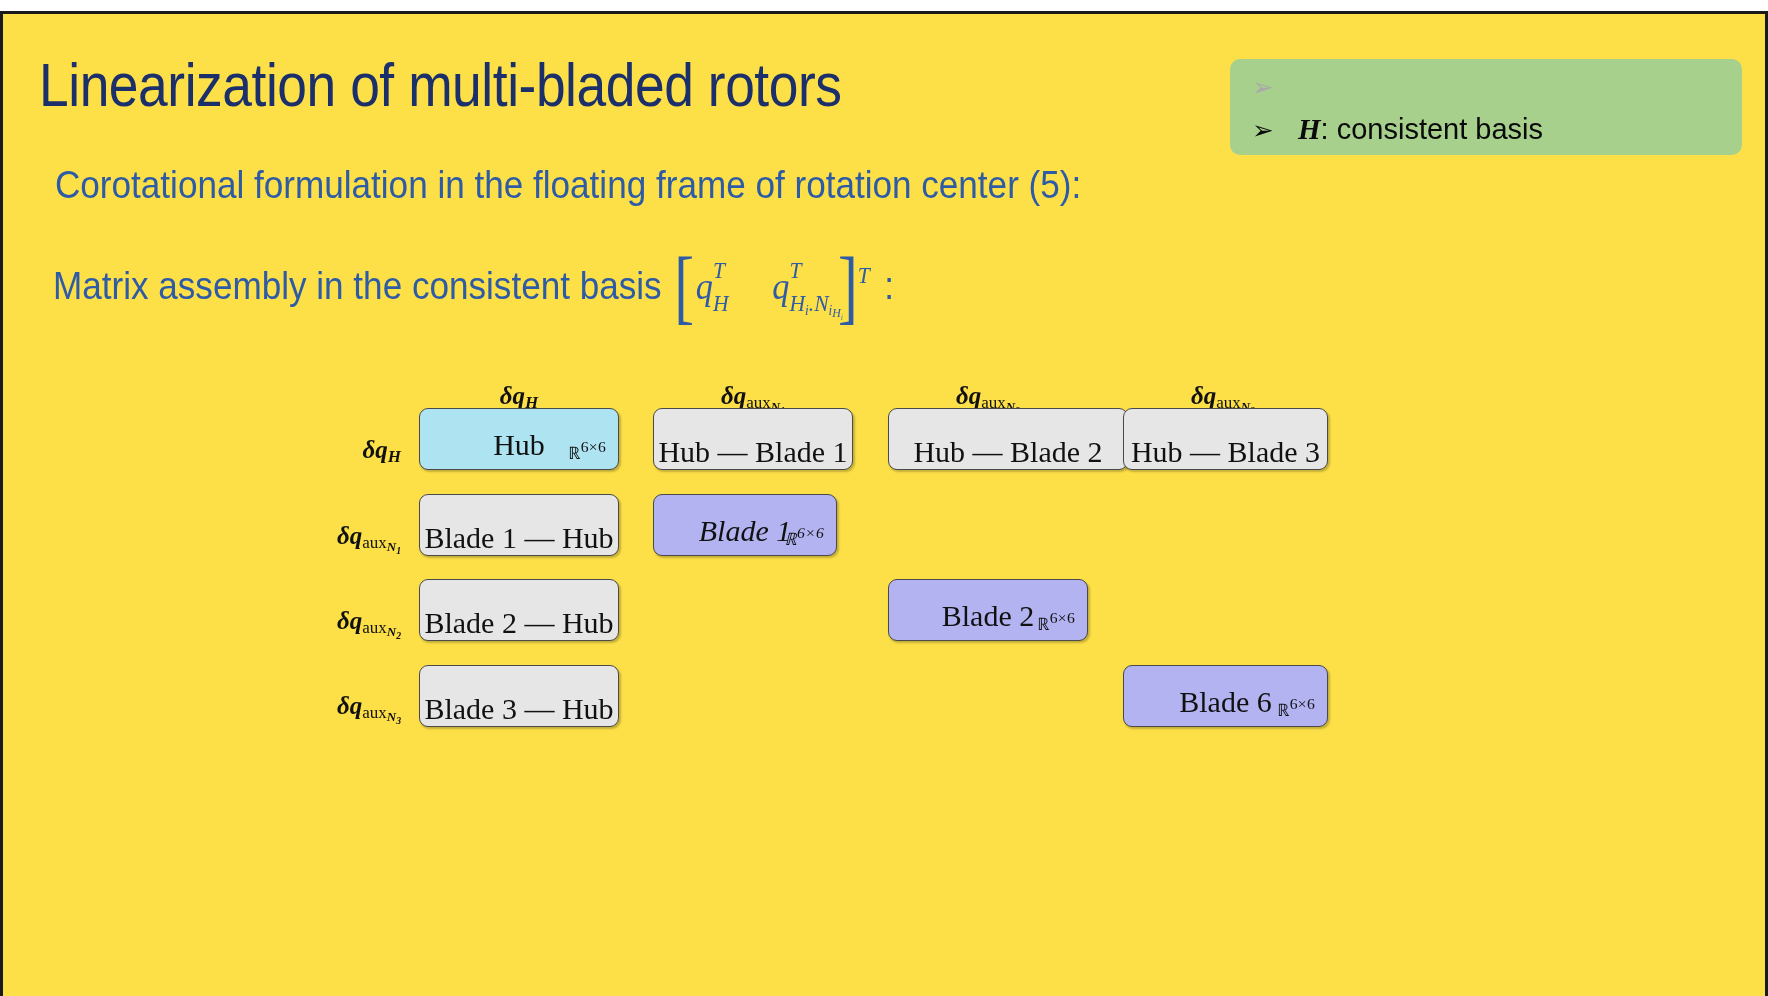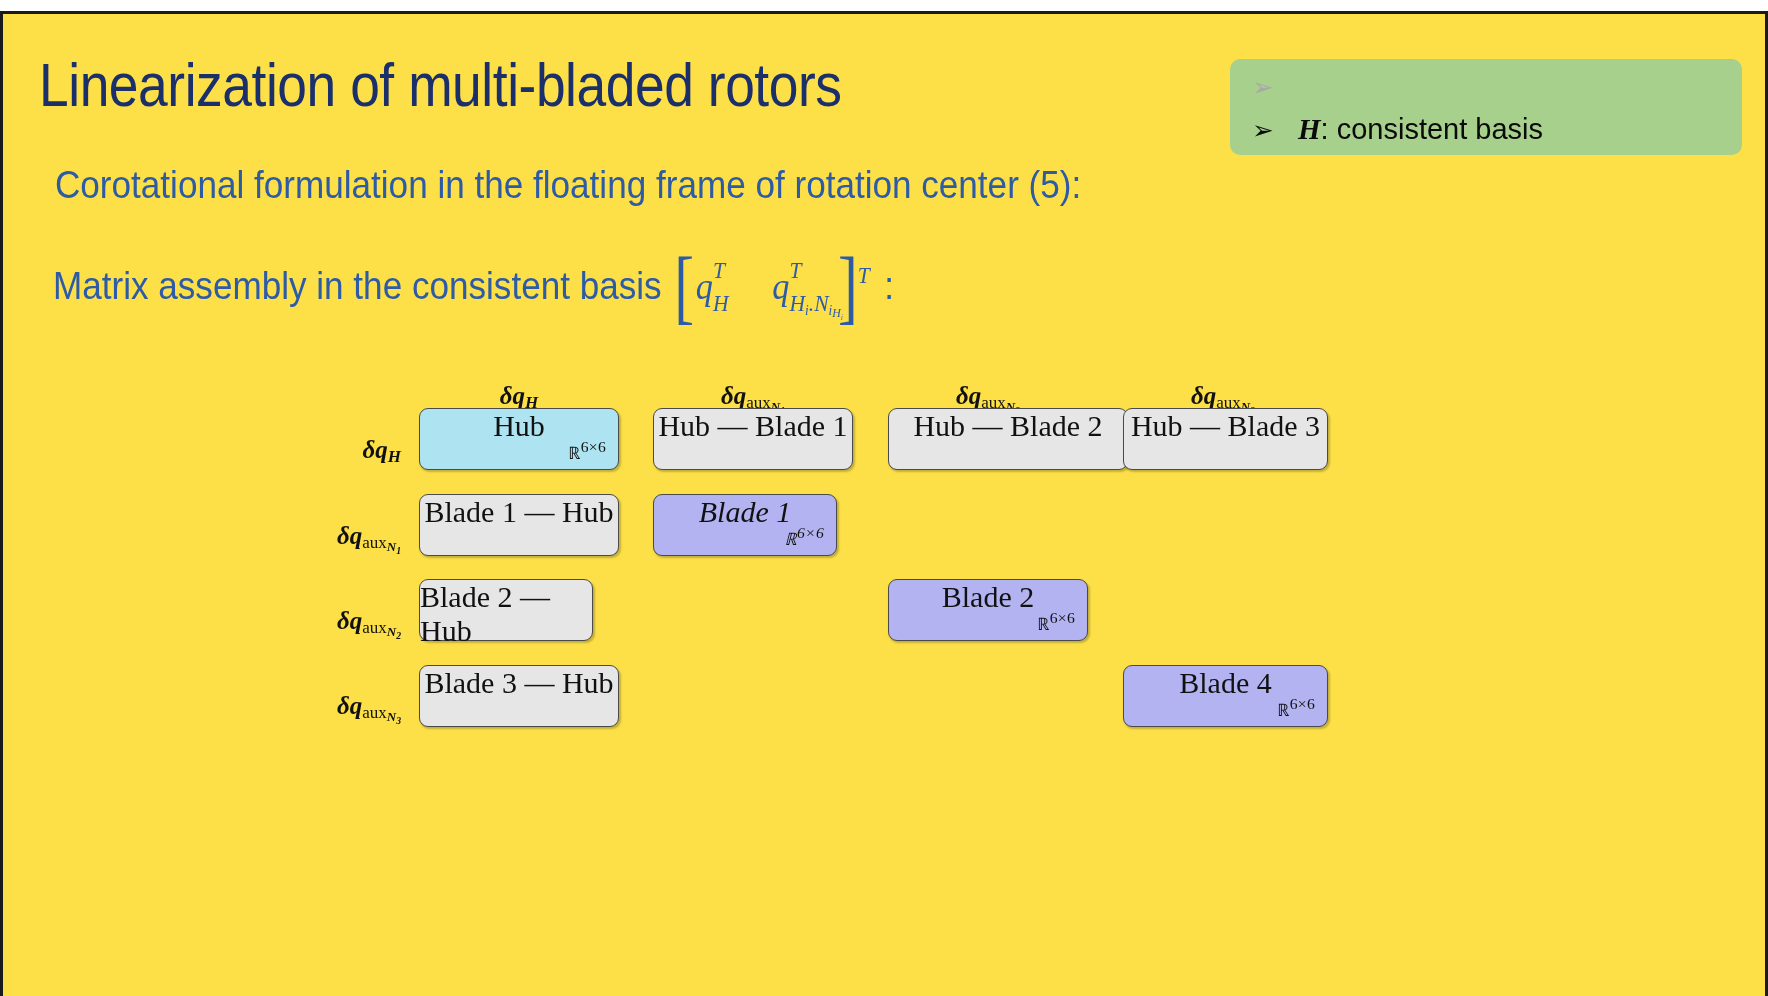--- a/index.html
+++ b/index.html
@@ -173,21 +173,21 @@
   }
   .cell {
     position: absolute;
     border: 1.6px solid #4a4a4a;
     border-radius: 9px;
     box-sizing: border-box;
     font-family: "Liberation Serif", serif;
     font-size: 30px;
     color: #111;
     display: flex;
-    align-items: flex-start;
+    align-items: flex-end;
     justify-content: center;
     box-shadow: 1.5px 2px 2px rgba(0,0,0,0.22);
   }
   .cell .lbl { position: relative; }
   .dims {
     position: absolute;
     right: 12px;
     bottom: 5px;
     font-size: 17px;
     font-family: "Liberation Serif", serif;
@@ -305,32 +305,32 @@
         <div class="cell c-grey" style="left: 820px; top: 14px; width: 205px; height: 62px;">
           <span class="lbl">Hub — Blade 3</span>
         </div>
         <div class="cell c-grey" style="left: 116px; top: 100px; width: 200px; height: 62px;">
           <span class="lbl">Blade 1 — Hub</span>
         </div>
         <div class="cell c-purp" style="left: 350px; top: 100px; width: 184px; height: 62px; font-style: italic;">
           <span class="lbl" style="margin-bottom: 7px;">Blade 1</span>
           <span class="dims">ℝ<span style="font-size:0.92em;vertical-align:0.42em;">6×6</span></span>
         </div>
-        <div class="cell c-grey" style="left: 116px; top: 185px; width: 174px; height: 62px;">
+        <div class="cell c-grey" style="left: 116px; top: 185px; width: 200px; height: 62px;">
           <span class="lbl">Blade 2 — Hub</span>
         </div>
         <div class="cell c-purp" style="left: 585px; top: 185px; width: 200px; height: 62px;">
           <span class="lbl" style="margin-bottom: 7px;">Blade 2</span>
           <span class="dims">ℝ<span style="font-size:0.92em;vertical-align:0.42em;">6×6</span></span>
         </div>
         <div class="cell c-grey" style="left: 116px; top: 271px; width: 200px; height: 62px;">
           <span class="lbl">Blade 3 — Hub</span>
         </div>
         <div class="cell c-purp" style="left: 820px; top: 271px; width: 205px; height: 62px;">
-          <span class="lbl" style="margin-bottom: 7px;">Blade 4</span>
+          <span class="lbl" style="margin-bottom: 7px;">Blade 6</span>
           <span class="dims">ℝ<span style="font-size:0.92em;vertical-align:0.42em;">6×6</span></span>
         </div>
       </div>
   </div>
 
 
   <div id="bottombar"></div>
 </div>
 
 </body></html>

